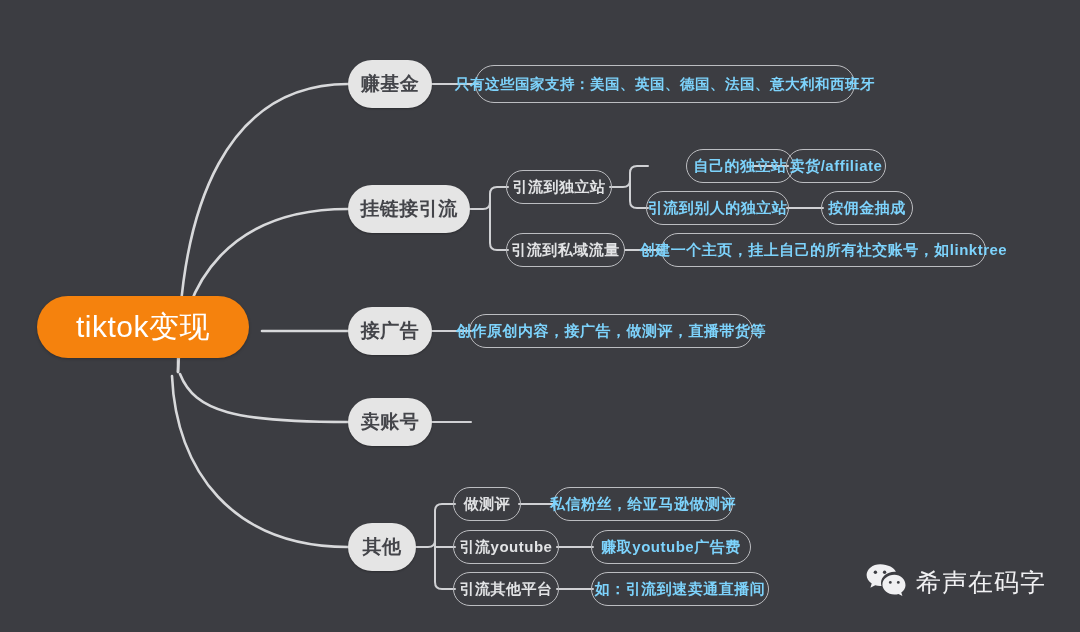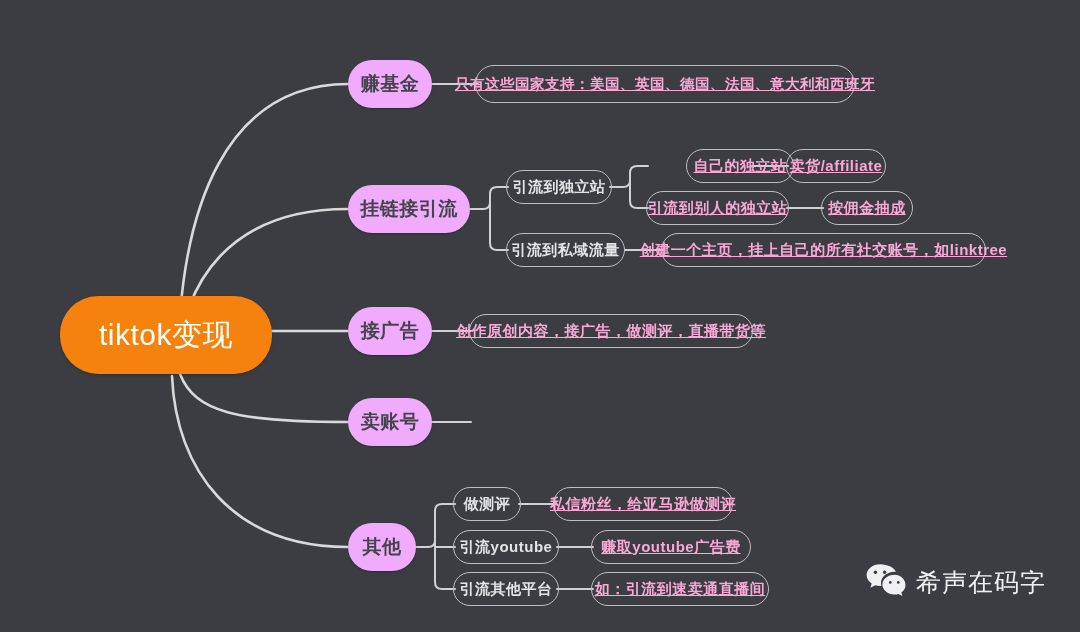--- a/index.html
+++ b/index.html
@@ -38,42 +38,41 @@
   .node-root {
     background: #f5820d;
     color: #ffffff;
     font-size: 30px;
     border-radius: 38px;
     box-shadow: 0 1px 3px rgba(0,0,0,0.25);
   }
 
   
   .node-branch {
-    background: #f0abfc;
+    background: #e5e5e5;
     color: #44454a;
     font-size: 19px;
     font-weight: 600;
     box-shadow: 0 1px 2px rgba(0,0,0,0.28);
   }
 
   
   .node-sub {
     background: transparent;
     color: #e2e3e5;
     font-size: 15px;
     font-weight: 600;
     border: 1.4px solid #bcbdc1;
   }
   .node-leaf {
     background: transparent;
-    color: #f9a8d4;
+    color: #7dd3fc;
     font-size: 15px;
     font-weight: 600;
     border: 1.4px solid #bcbdc1;
-    text-decoration: underline;
   }
 
   
   .watermark {
     position: absolute;
     display: flex;
     align-items: center;
     gap: 10px;
   }
   .watermark-text {
@@ -127,21 +126,21 @@
       <path d="M435,547 L455,547"></path>
       <path d="M435,554 L435,582 Q435,589 442,589 L455,589"></path>
       <path d="M435,540 L435,554"></path>
 
       <path d="M519,504 L555,504"></path>
       <path d="M557,547 L593,547"></path>
       <path d="M557,589 L593,589"></path>
     </g>
   </svg>
 
-  <div class="node node-root" style="left:60px; top:296px; width:212px; height:78px;">
+  <div class="node node-root" style="left:37px; top:296px; width:212px; height:62px;">
     <span>tiktok变现</span>
   </div>
 
   <div class="node node-branch" style="left:348px; top:60px; width:84px; height:48px;">
     <span>赚基金</span>
   </div>
   <div class="node node-leaf" style="left:475px; top:65px; width:380px; height:38px; font-size:14.5px;">
     <span>只有这些国家支持：美国、英国、德国、法国、意大利和西班牙</span>
   </div>
 

